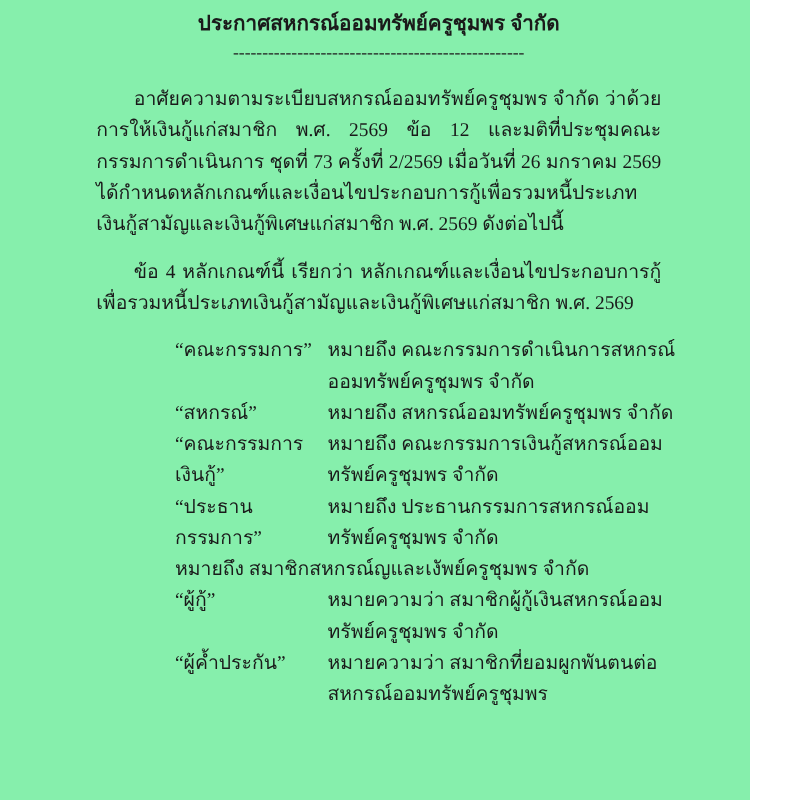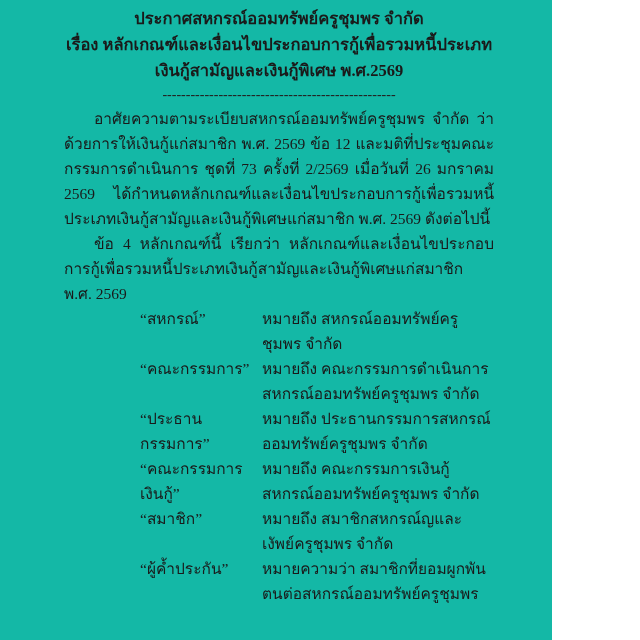--- a/index.html
+++ b/index.html
@@ -2,24 +2,24 @@
 <html><head>
 <meta charset="utf-8">
 <style>
   html, body {
     margin: 0;
     padding: 0;
     background: #ffffff;
   }
   .page {
     position: relative;
-    width: 552px;
+    width: 600px;
     height: 640px;
     box-sizing: border-box;
-    background: #14b8a6;
+    background: #86efac;
     color: #1a1a1a;
     font-family: "Liberation Serif", "DejaVu Serif", serif;
     font-size: 15.5px;
     line-height: 25px;
     padding: 6px 58px 0 64px;
     overflow: hidden;
   }
   .title {
     text-align: center;
     font-weight: 700;
@@ -29,21 +29,21 @@
   .divider {
     text-align: center;
     line-height: 22px;
     font-size: 14px;
     letter-spacing: 0px;
     color: #222222;
     overflow: hidden;
     white-space: nowrap;
   }
   .para {
-    margin: 0;
+    margin: 13px;
     text-align: justify;
   }
   .para.indent {
     text-indent: 30px;
   }
   .deflist { margin: 0; }
   .defrow {
     display: flex;
     padding-left: 76px;
   }
@@ -54,47 +54,49 @@
   .defrow .meaning {
     flex: 1;
   }
 </style>
 </head>
 <body>
 
 <div class="page">
 
   <div class="title">ประกาศสหกรณ์ออมทรัพย์ครูชุมพร จำกัด</div>
-  <div class="title">เรื่อง หลักเกณฑ์และเงื่อนไขประกอบการกู้เพื่อรวมหนี้ประเภทเงินกู้สามัญและเงินกู้พิเศษ พ.ศ.2569</div>
   <div class="divider">--------------------------------------------------</div>
 
   <p class="para indent">อาศัยความตามระเบียบสหกรณ์ออมทรัพย์ครูชุมพร จำกัด  ว่าด้วยการให้เงินกู้แก่สมาชิก พ.ศ. 2569 ข้อ 12  และมติที่ประชุมคณะกรรมการดำเนินการ ชุดที่ 73 ครั้งที่ 2/2569 เมื่อวันที่ 26 มกราคม 2569  ได้กำหนดหลักเกณฑ์และเงื่อนไขประกอบการกู้เพื่อรวมหนี้ประเภทเงินกู้สามัญและเงินกู้พิเศษแก่สมาชิก พ.ศ. 2569 ดังต่อไปนี้</p>
 
   <p class="para indent">ข้อ 4 หลักเกณฑ์นี้ เรียกว่า หลักเกณฑ์และเงื่อนไขประกอบการกู้เพื่อรวมหนี้ประเภทเงินกู้สามัญและเงินกู้พิเศษแก่สมาชิก พ.ศ. 2569</p>
 
   <div class="deflist">
     <div class="defrow">
+      <span class="term">“คณะกรรมการ”</span>
+      <span class="meaning">หมายถึง คณะกรรมการดำเนินการสหกรณ์ออมทรัพย์ครูชุมพร จำกัด</span>
+    </div>
+    <div class="defrow">
       <span class="term">“สหกรณ์”</span>
       <span class="meaning">หมายถึง สหกรณ์ออมทรัพย์ครูชุมพร จำกัด</span>
     </div>
     <div class="defrow">
-      <span class="term">“คณะกรรมการ”</span>
-      <span class="meaning">หมายถึง คณะกรรมการดำเนินการสหกรณ์ออมทรัพย์ครูชุมพร จำกัด</span>
+      <span class="term">“คณะกรรมการเงินกู้”</span>
+      <span class="meaning">หมายถึง คณะกรรมการเงินกู้สหกรณ์ออมทรัพย์ครูชุมพร จำกัด</span>
     </div>
     <div class="defrow">
       <span class="term">“ประธานกรรมการ”</span>
       <span class="meaning">หมายถึง ประธานกรรมการสหกรณ์ออมทรัพย์ครูชุมพร จำกัด</span>
     </div>
     <div class="defrow">
-      <span class="term">“คณะกรรมการเงินกู้”</span>
-      <span class="meaning">หมายถึง คณะกรรมการเงินกู้สหกรณ์ออมทรัพย์ครูชุมพร จำกัด</span>
+      <span class="meaning">หมายถึง สมาชิกสหกรณ์ญและเงัพย์ครูชุมพร  จำกัด</span>
     </div>
     <div class="defrow">
-      <span class="term">“สมาชิก”</span>
-      <span class="meaning">หมายถึง สมาชิกสหกรณ์ญและเงัพย์ครูชุมพร  จำกัด</span>
+      <span class="term">“ผู้กู้”</span>
+      <span class="meaning">หมายความว่า สมาชิกผู้กู้เงินสหกรณ์ออมทรัพย์ครูชุมพร จำกัด</span>
     </div>
     <div class="defrow">
       <span class="term">“ผู้ค้ำประกัน”</span>
       <span class="meaning">หมายความว่า สมาชิกที่ยอมผูกพันตนต่อสหกรณ์ออมทรัพย์ครูชุมพร</span>
     </div>
 
   </div>
 
 </div>
 

